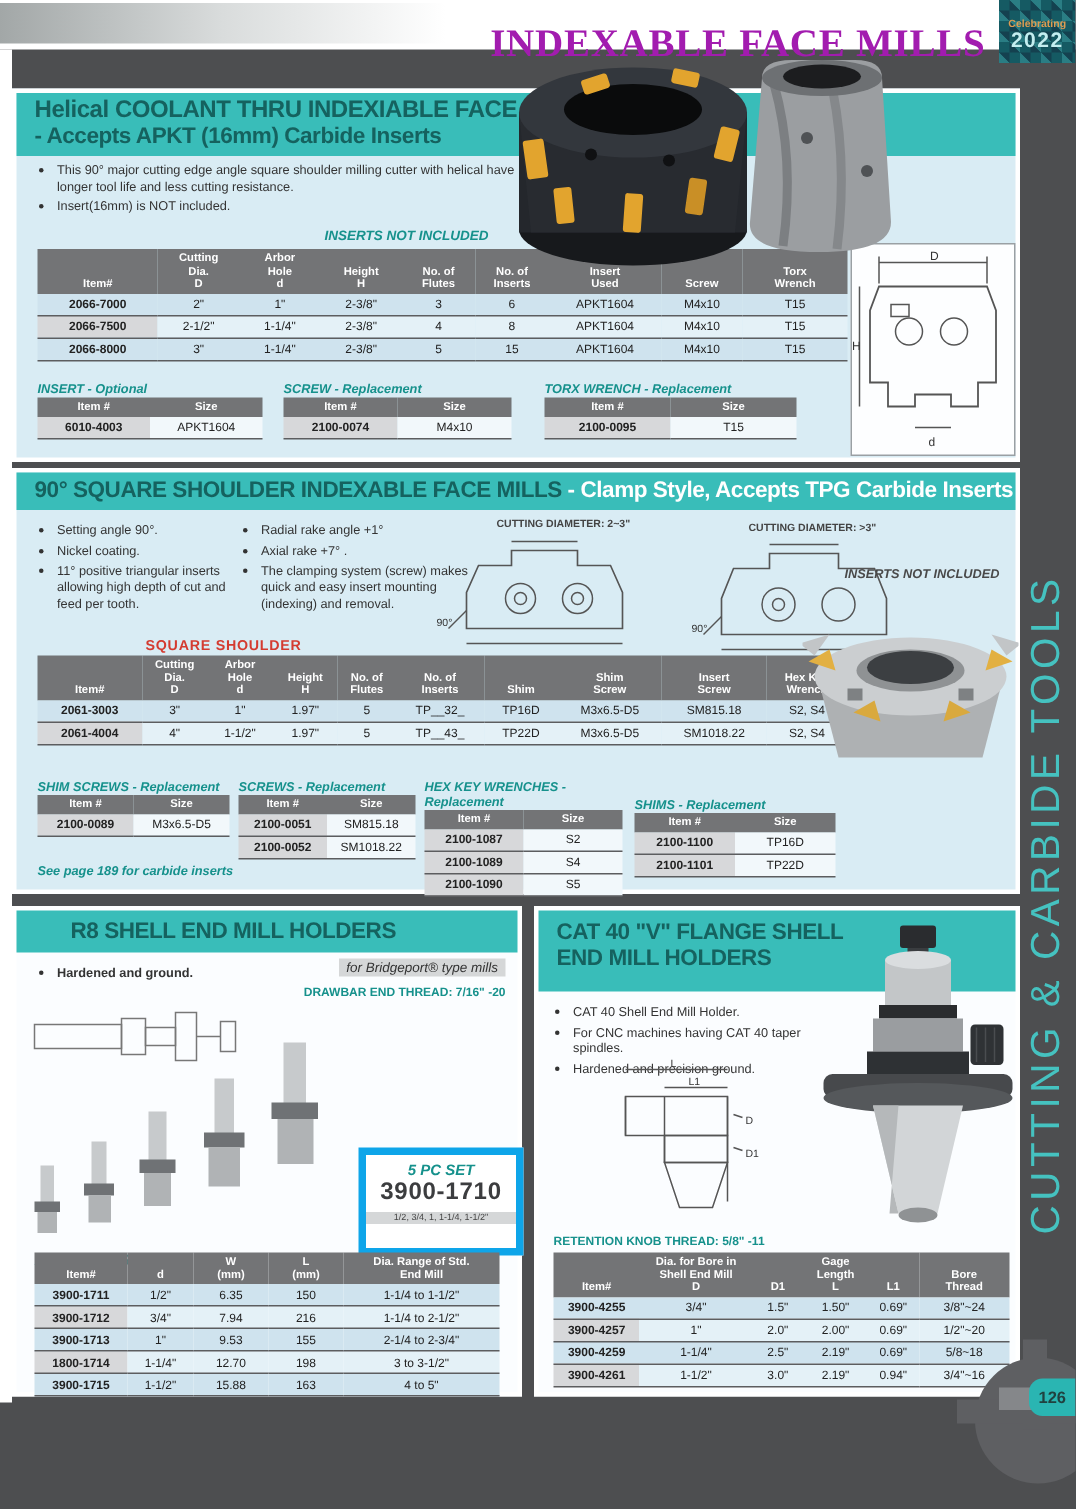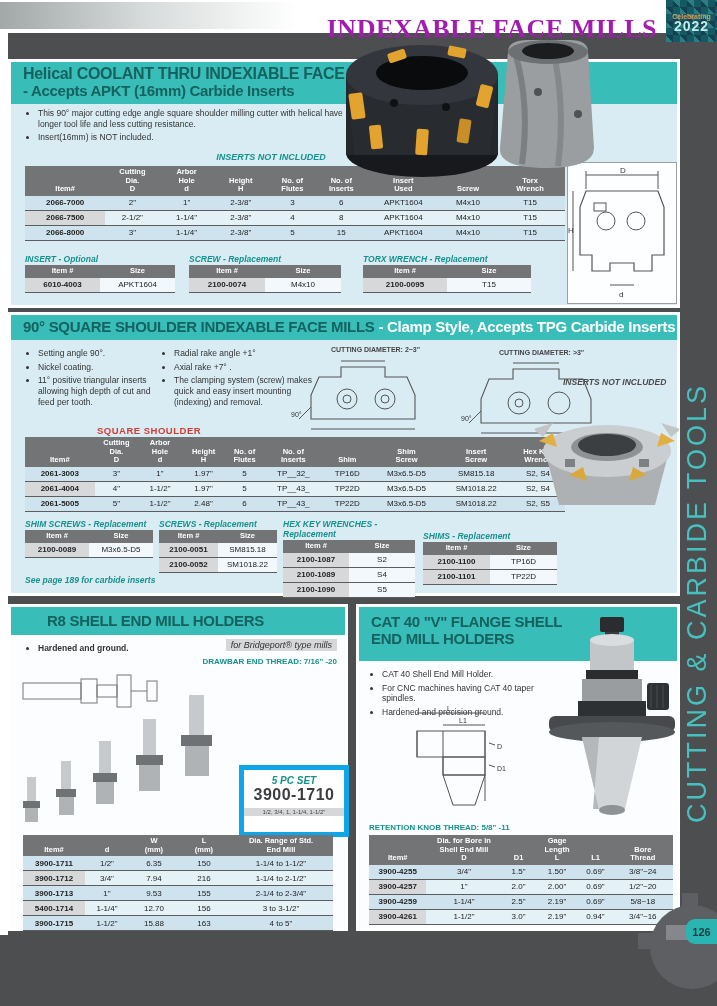--- a/index.html
+++ b/index.html
@@ -330,32 +330,20 @@
           <td>4"</td>
           <td>1-1/2"</td>
           <td>1.97"</td>
           <td>5</td>
           <td>TP__43_</td>
           <td>TP22D</td>
           <td>M3x6.5-D5</td>
           <td>SM1018.22</td>
           <td>S2, S4</td>
         </tr>
-        <tr>
-          <td class="item-col">2061-5005</td>
-          <td>5"</td>
-          <td>1-1/2"</td>
-          <td>2.48"</td>
-          <td>6</td>
-          <td>TP__43_</td>
-          <td>TP22D</td>
-          <td>M3x6.5-D5</td>
-          <td>SM1018.22</td>
-          <td>S2, S5</td>
-        </tr>
       </tbody>
     </table>
   <div class="abs sub-table-block" style="left:14px;top:204px;width:128px;">
     <div class="sub-title">SHIM SCREWS - Replacement</div>
     <table class="data-table" data-table="section2.sub_tables.0.table">
         <thead>
           <tr>
             <th>Item #</th>
             <th>Size</th>
           </tr>
@@ -509,24 +497,24 @@
           <td>1-1/4 to 2-1/2"</td>
         </tr>
         <tr>
           <td class="item-col">3900-1713</td>
           <td>1"</td>
           <td>9.53</td>
           <td>155</td>
           <td>2-1/4 to 2-3/4"</td>
         </tr>
         <tr>
-          <td class="item-col">5400-1714</td>
+          <td class="item-col">1800-1714</td>
           <td>1-1/4"</td>
           <td>12.70</td>
-          <td>156</td>
+          <td>198</td>
           <td>3 to 3-1/2"</td>
         </tr>
         <tr>
           <td class="item-col">3900-1715</td>
           <td>1-1/2"</td>
           <td>15.88</td>
           <td>163</td>
           <td>4 to 5"</td>
         </tr>
       </tbody>

